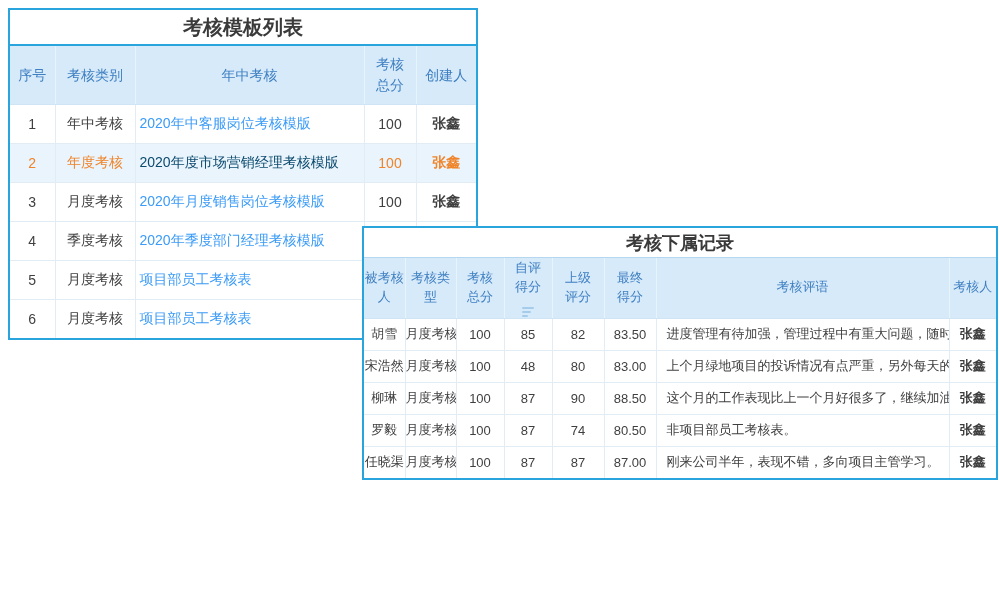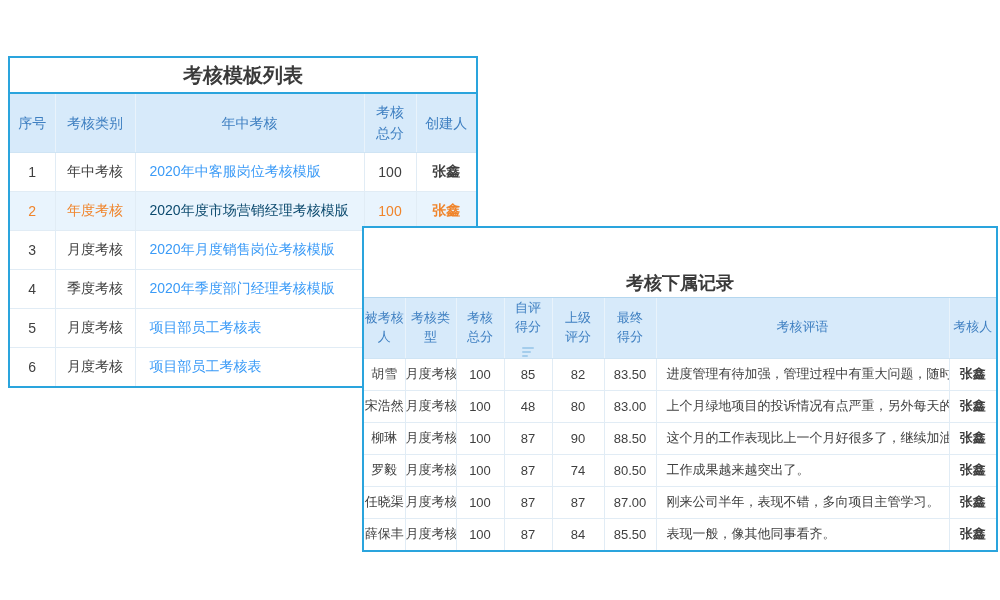--- a/index.html
+++ b/index.html
@@ -12,33 +12,33 @@
   th, td { text-align:center; vertical-align:middle; overflow:hidden; }
   thead th { background:#d7eafa; color:#3e7fc1; font-weight:normal;
     border-right:1px solid #e9f3fb; border-bottom:1px solid #cfe4f4; }
   thead th:last-child { border-right:none; }
   thead th span.hlbl { white-space:pre-line; line-height:1.45; }
   tbody td { border-right:1px solid #e1ecf5; border-bottom:1px solid #e1ecf5; }
   tbody td:last-child { border-right:none;font-weight:bold; }
   tbody tr:last-child td { border-bottom:none; }
 
   
-  #tpl-panel { left:8px; top:8px; width:470px;margin-top:48px; }
+  #tpl-panel { left:8px; top:8px; width:470px; }
   #tpl-panel .panel-title { height:36px; font-size:20px; border-bottom:2px solid #2aa4dd; }
   #tpl-panel thead th { height:58px; font-size:14px; }
   #tpl-panel tbody tr { height:39px; }
   #tpl-panel tbody td { font-size:14px; }
-  #tpl-panel td.cell-left { text-align:left; padding-left:14px; }
+  #tpl-panel td.cell-left { text-align:left; padding-left:4px; }
   a.lnk { color:#3b9bf7; text-decoration:none; cursor:pointer; }
   tr.highlight td { background:#e9f4fd; color:#f0842a; }
   tr.highlight a.lnk { color:#0c4a6e; }
 
   
   #rec-panel { left:362px; top:226px; width:636px; z-index:5; }
-  #rec-panel .panel-title { height:30px; font-size:18px; border-bottom:1px solid #b5d7ef;margin-top:40px; }
+  #rec-panel .panel-title { height:30px; font-size:18px; border-bottom:1px solid #b5d7ef; }
   #rec-panel thead th { height:60px; font-size:13px; }
   #rec-panel tbody tr { height:32px; }
   #rec-panel tbody td { font-size:13px; white-space:nowrap; }
   #rec-panel td.cell-left { text-align:left; padding:0 10px; }
 
   .sort-icon { display:inline-flex; flex-direction:column; align-items:flex-start;
     gap:2px; margin-top:3px; cursor:pointer; }
   .sort-icon i { display:block; height:2px; background:#a4cdec; border-radius:1px; }
   .sort-icon i:nth-child(1){ width:12px; }
   .sort-icon i:nth-child(2){ width:9px; }
@@ -179,38 +179,28 @@
           <td class="cell-left">这个月的工作表现比上一个月好很多了，继续加油！</td>
           <td>张鑫</td>
         </tr>
         <tr>
           <td>罗毅</td>
           <td>月度考核</td>
           <td>100</td>
           <td>87</td>
           <td>74</td>
           <td>80.50</td>
-          <td class="cell-left">工作成果越来越突出了。</td>
+          <td class="cell-left">非项目部员工考核表。</td>
           <td>张鑫</td>
         </tr>
         <tr>
           <td>任晓渠</td>
           <td>月度考核</td>
           <td>100</td>
           <td>87</td>
           <td>87</td>
           <td>87.00</td>
           <td class="cell-left">刚来公司半年，表现不错，多向项目主管学习。</td>
-          <td>张鑫</td>
-        </tr>
-        <tr>
-          <td>薛保丰</td>
-          <td>月度考核</td>
-          <td>100</td>
-          <td>87</td>
-          <td>84</td>
-          <td>85.50</td>
-          <td class="cell-left">表现一般，像其他同事看齐。</td>
           <td>张鑫</td>
         </tr>
       </tbody>
   </table>
 </div>
 
 </body></html>

